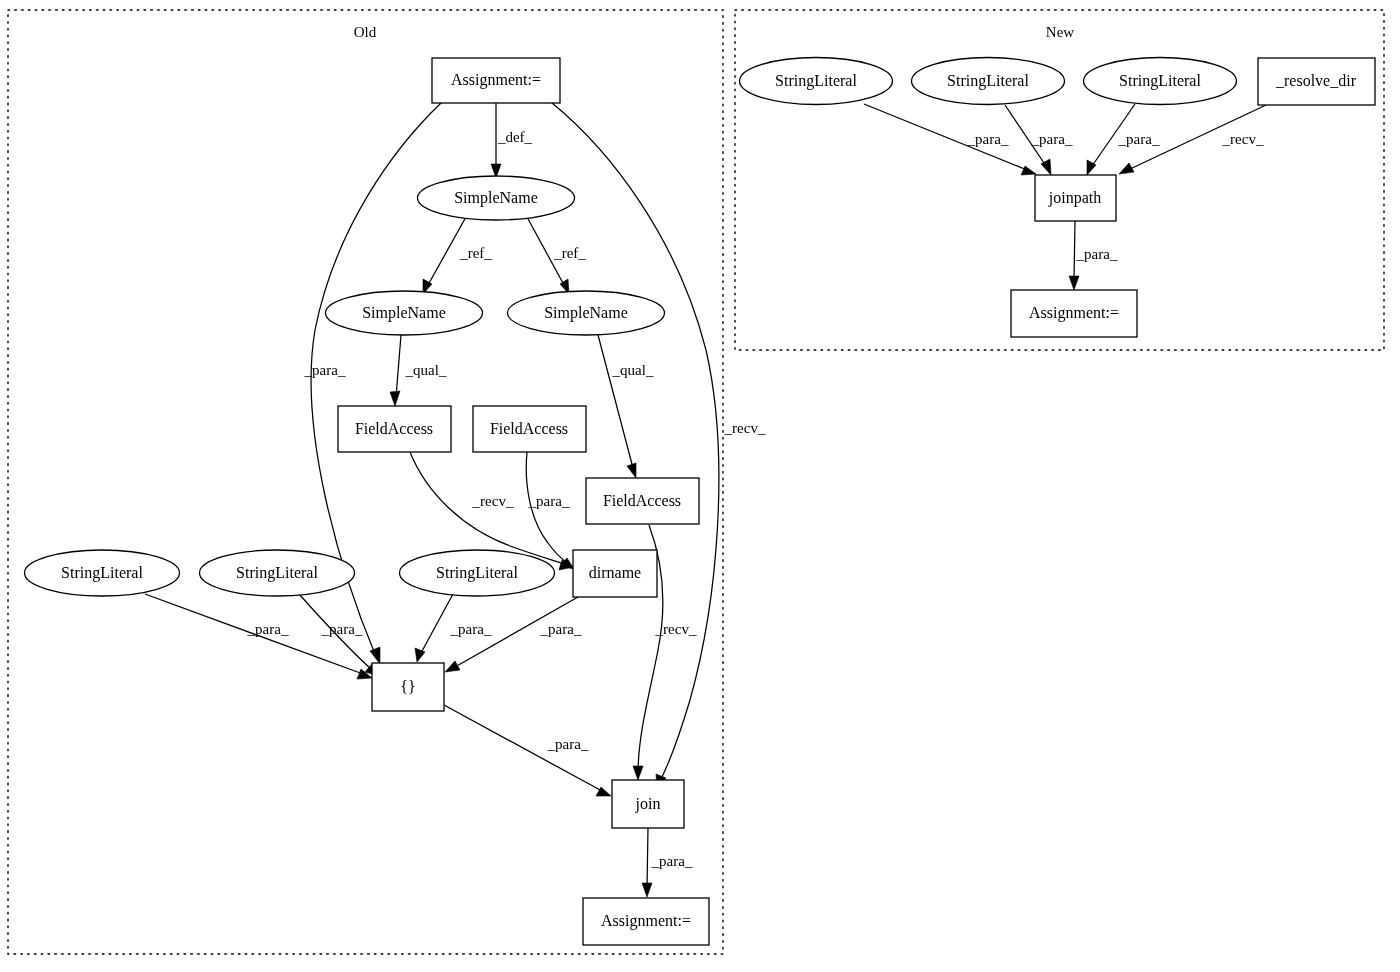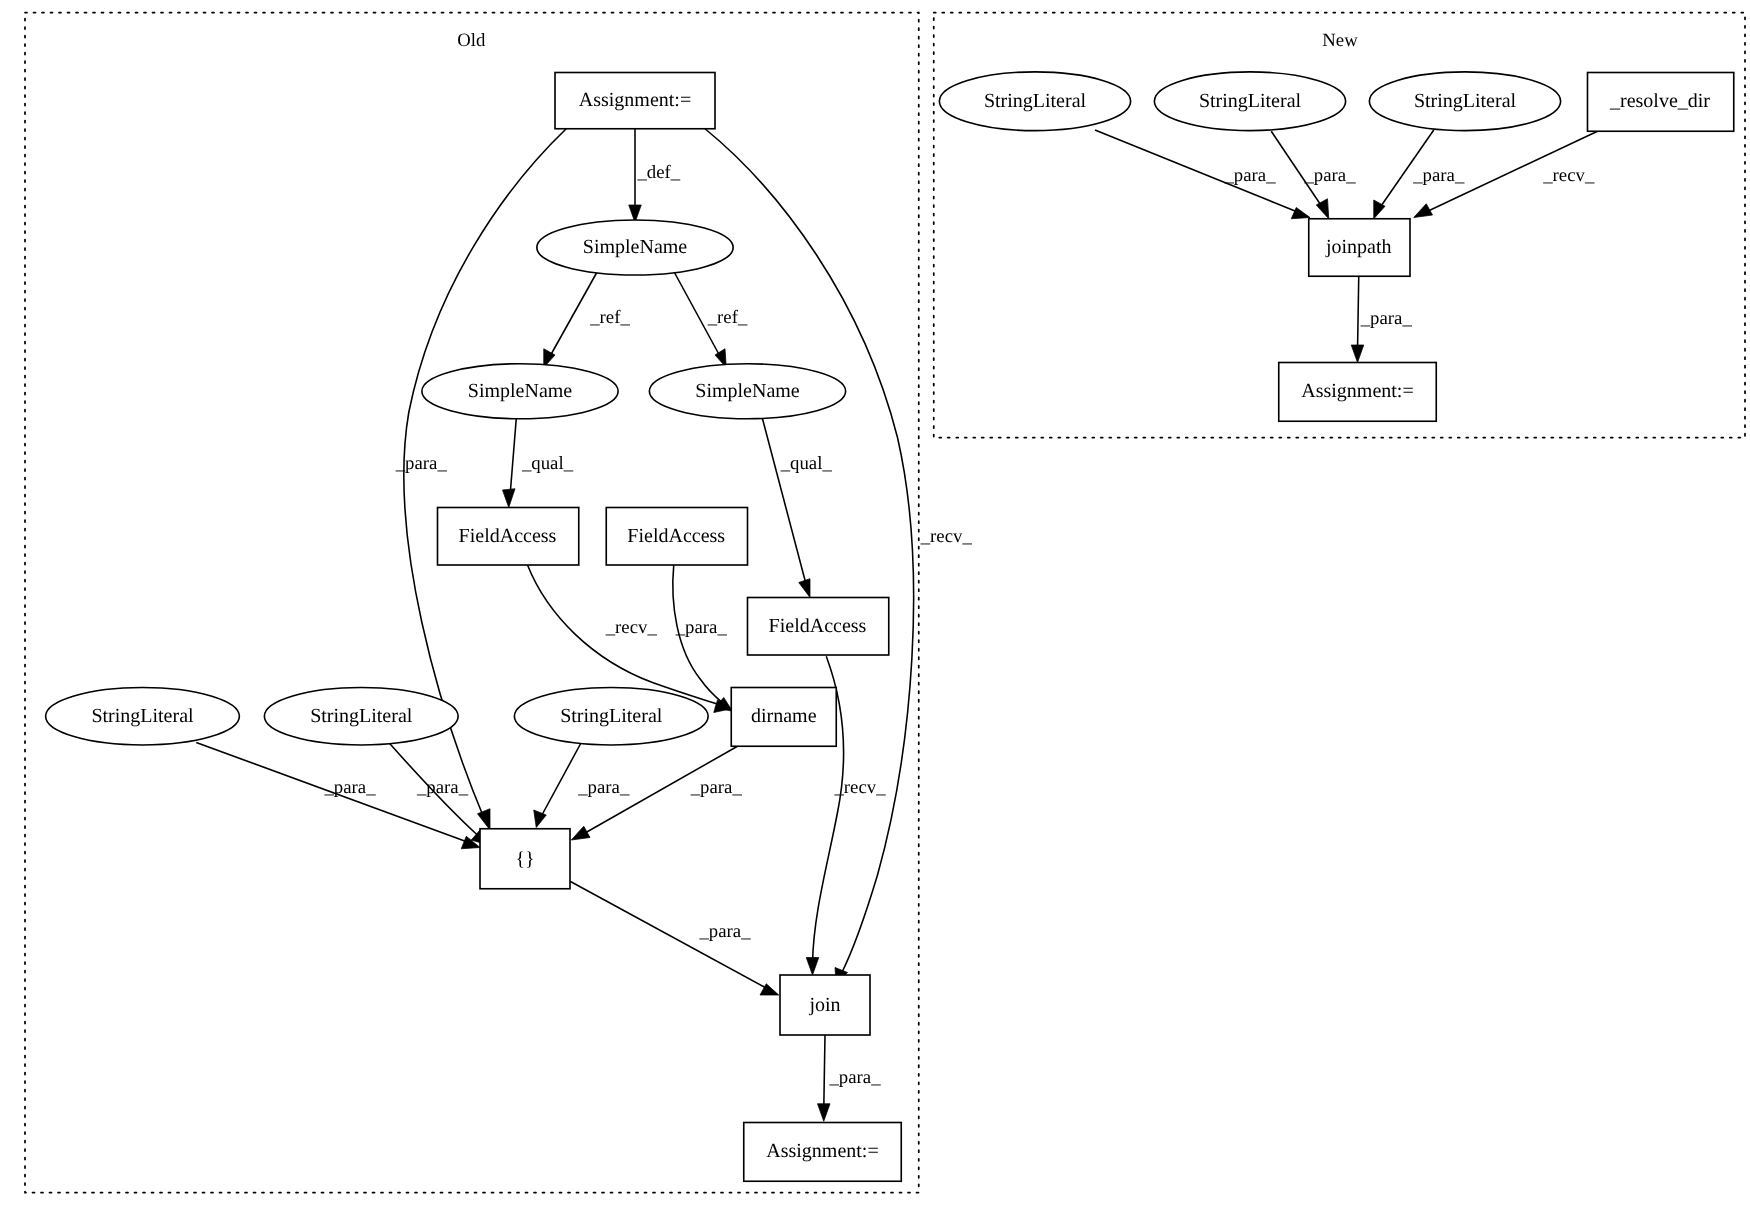--- a/index.html
+++ b/index.html
@@ -10,21 +10,20 @@
   body {
     width: 1400px;
     height: 972px;
     font-family: "Liberation Serif", "DejaVu Serif", serif;
     overflow: hidden;
   }
   #graph-root {
     position: relative;
     width: 1196px;
     height: 972px;
-    padding-left: 12px;
   }
   svg#graph {
     display: block;
     width: 1400px;
     height: 972px;
   }
   .cluster-border {
     fill: none;
     stroke: #000000;
     stroke-width: 1.4;

